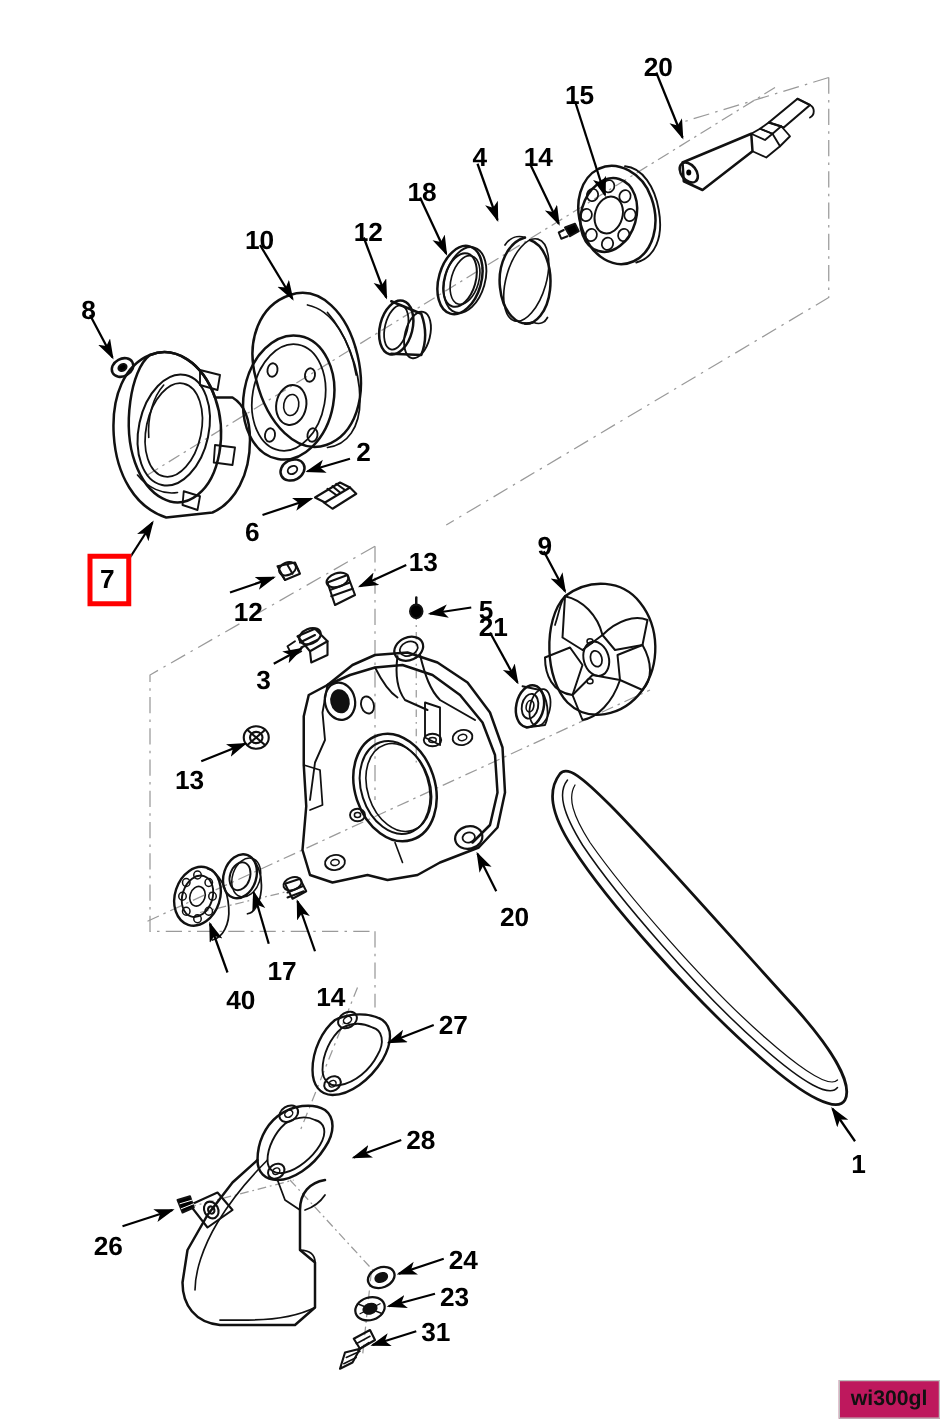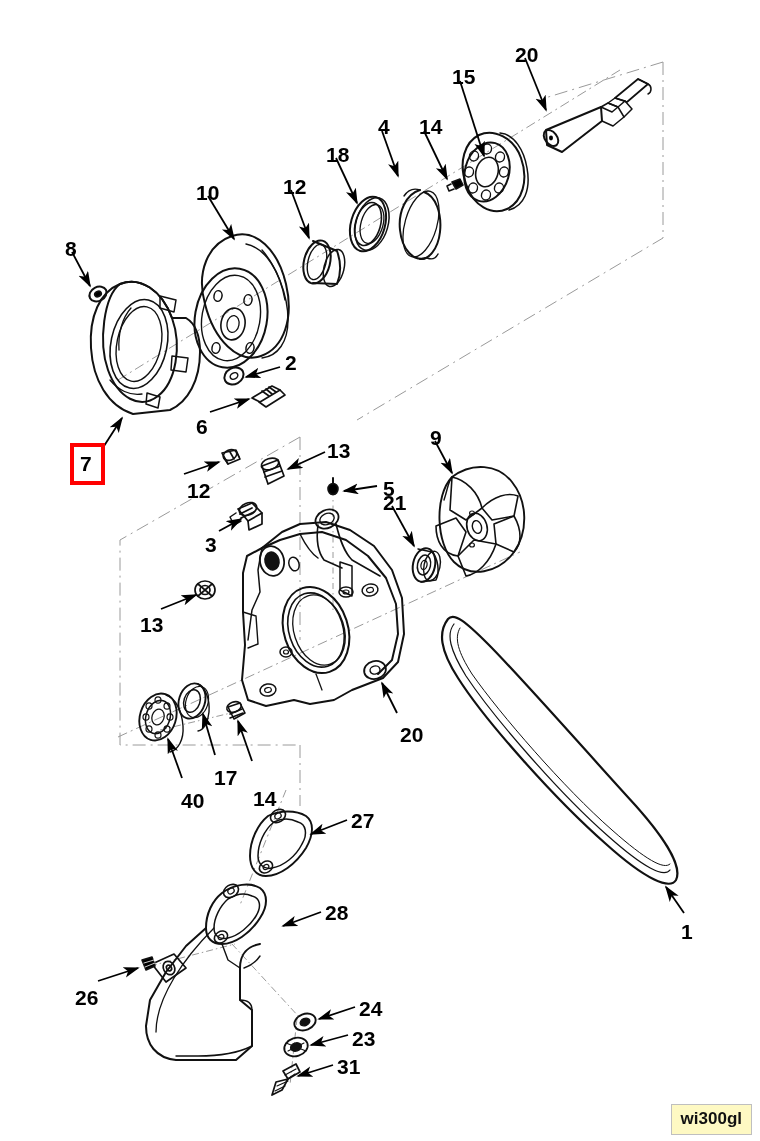--- a/index.html
+++ b/index.html
@@ -43,21 +43,21 @@
   }
   .highlight-box .callout-num {
     left: 6px;
     top: 6px;
   }
   #watermark {
     position: absolute;
     right: 8px;
     bottom: 6px;
     border: 1px solid #bfbfbf;
-    background: #fef9c3;
+    background: #be185d;
     padding: 4px 9px 5px 9px;
     font-family: "Liberation Sans", sans-serif;
     font-weight: bold;
     font-size: 17px;
     color: #111111;
     letter-spacing: 0px;
   }
 </style>
 </head>
 <body>

